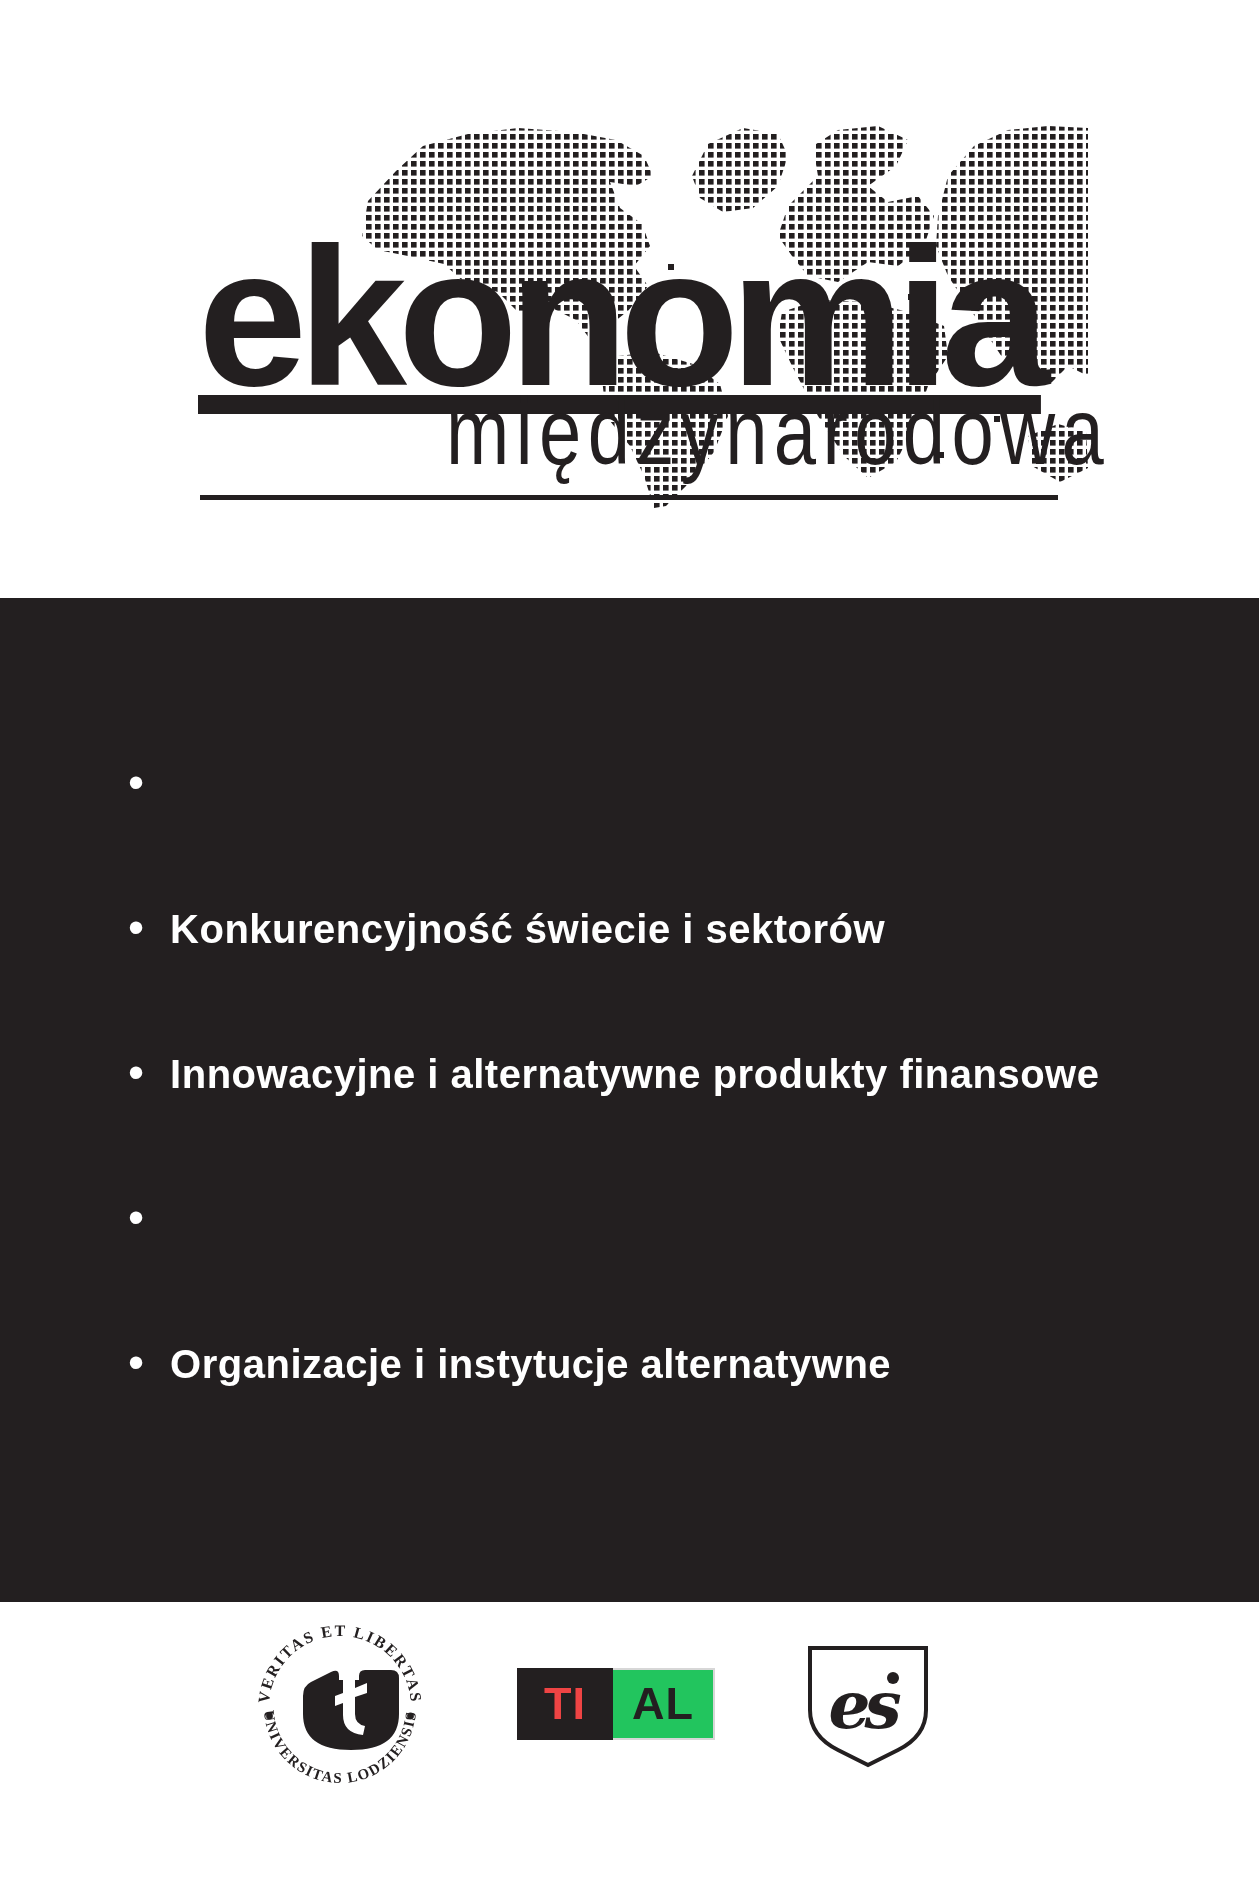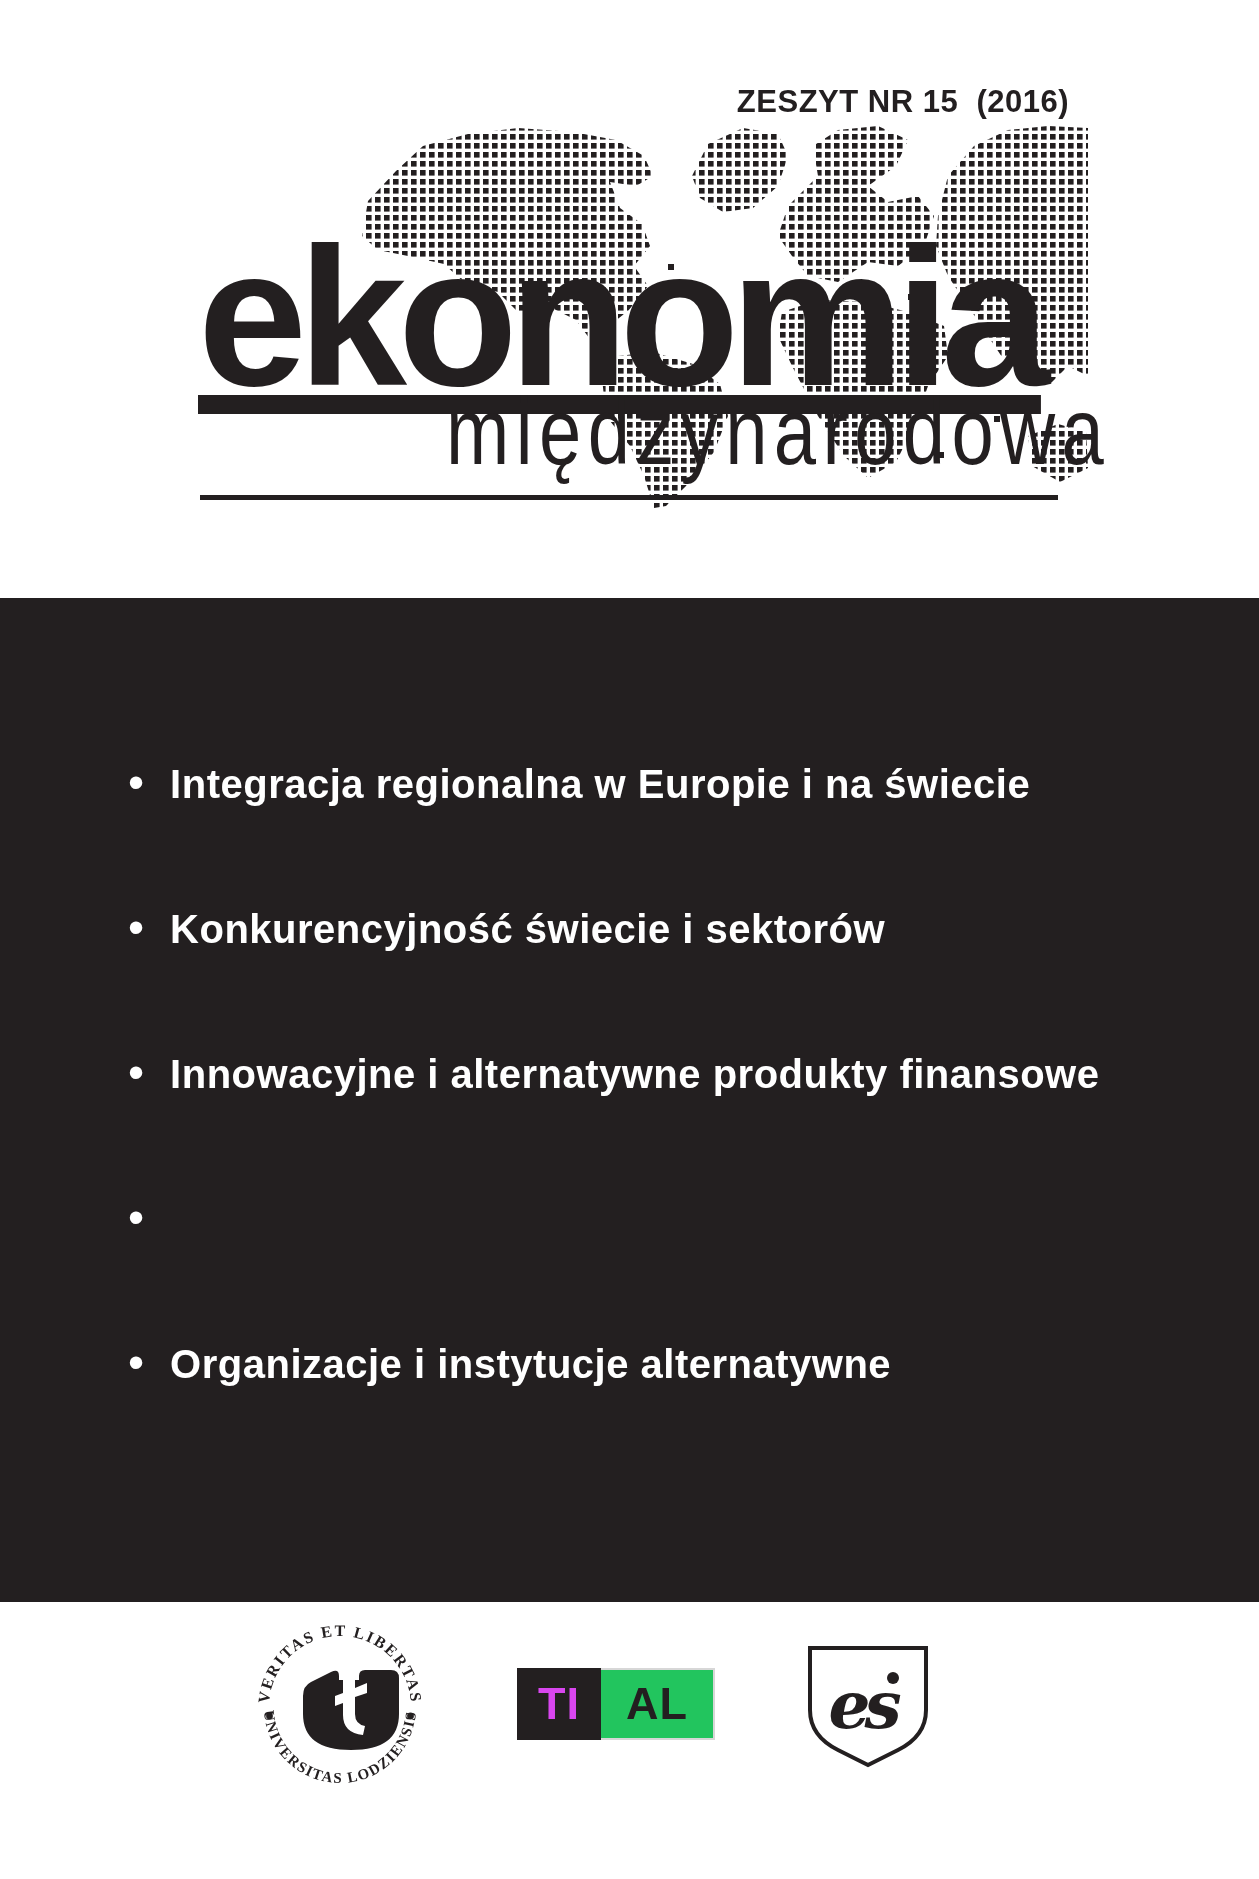--- a/index.html
+++ b/index.html
@@ -48,42 +48,41 @@
     font-size:40px; line-height:48px; font-weight:bold; letter-spacing:0.5px;
   }
   .t0{ top:160px; } .t1{ top:305px; } .t2{ top:450px; } .t3{ top:595px; } .t4{ top:740px; }
   
   .seal-svg{ position:absolute; left:245px; top:1610px; }
   .tial{
     position:absolute; left:517px; top:1668px; width:198px; height:72px;
     display:flex;
   }
   .tial-left{
-    width:84px; background:#231f20; color:#d946ef;
+    width:96px; background:#231f20; color:#ef4444;
     display:flex; align-items:center; justify-content:center;
     font-size:45px; font-weight:bold; letter-spacing:1px;
   }
   .tial-right{
     flex:1; background:#22c55e; color:#231f20;
     border:2px solid #d7d7d7; border-left:none;
     display:flex; align-items:center; justify-content:center;
     font-size:45px; font-weight:bold; letter-spacing:1px;
   }
   .shield-svg{ position:absolute; left:806px; top:1644px; }
   .seal-arc{ font-family:"Liberation Serif", serif; font-weight:bold; }
   .es-text{
     font-family:"DejaVu Serif", serif; font-style:italic; font-weight:bold;
   }
 </style>
 </head>
 <body>
 
 <div class="page">
 
-  <div class="issue-label">ZESZYT NR 15  (2016)</div>
 
   <svg class="map-svg" width="740" height="400" viewBox="0 0 740 400" aria-hidden="true">
     <defs>
       <pattern id="sq" width="9" height="9" patternUnits="userSpaceOnUse">
         <rect x="0" y="0" width="5.6" height="5.6" fill="#231f20"></rect>
       </pattern>
     </defs>
 
     <path fill="url(#sq)" d="M14,120 L20,85 L48,55 L75,30 L120,18 L170,12 L225,16 L268,24 L296,40 L305,60 L288,70 L262,66 L272,92 L294,108 L302,130 L286,150 L300,170 L280,195 L258,212 L244,226 L228,204 L200,190 L170,196 L150,176 L118,168 L96,148 L60,140 L30,134 Z"></path>
 
@@ -107,21 +106,20 @@
   </svg>
 
   <div class="logo-title">ekonomia</div>
   <div class="logo-subtitle">międzynarodowa</div>
   <div class="logo-rule"></div>
 
   <div class="panel">
     <ul class="topic-list">
       <li class="topic-item t0">
         <span class="bullet">•</span>
-        <span class="topic-label">Integracja regionalna w Europie i na świecie</span>
       </li>
       <li class="topic-item t1">
         <span class="bullet">•</span>
         <span class="topic-label">Konkurencyjność świecie i sektorów</span>
       </li>
       <li class="topic-item t2">
         <span class="bullet">•</span>
         <span class="topic-label">Innowacyjne i alternatywne produkty finansowe</span>
       </li>
       <li class="topic-item t3">

